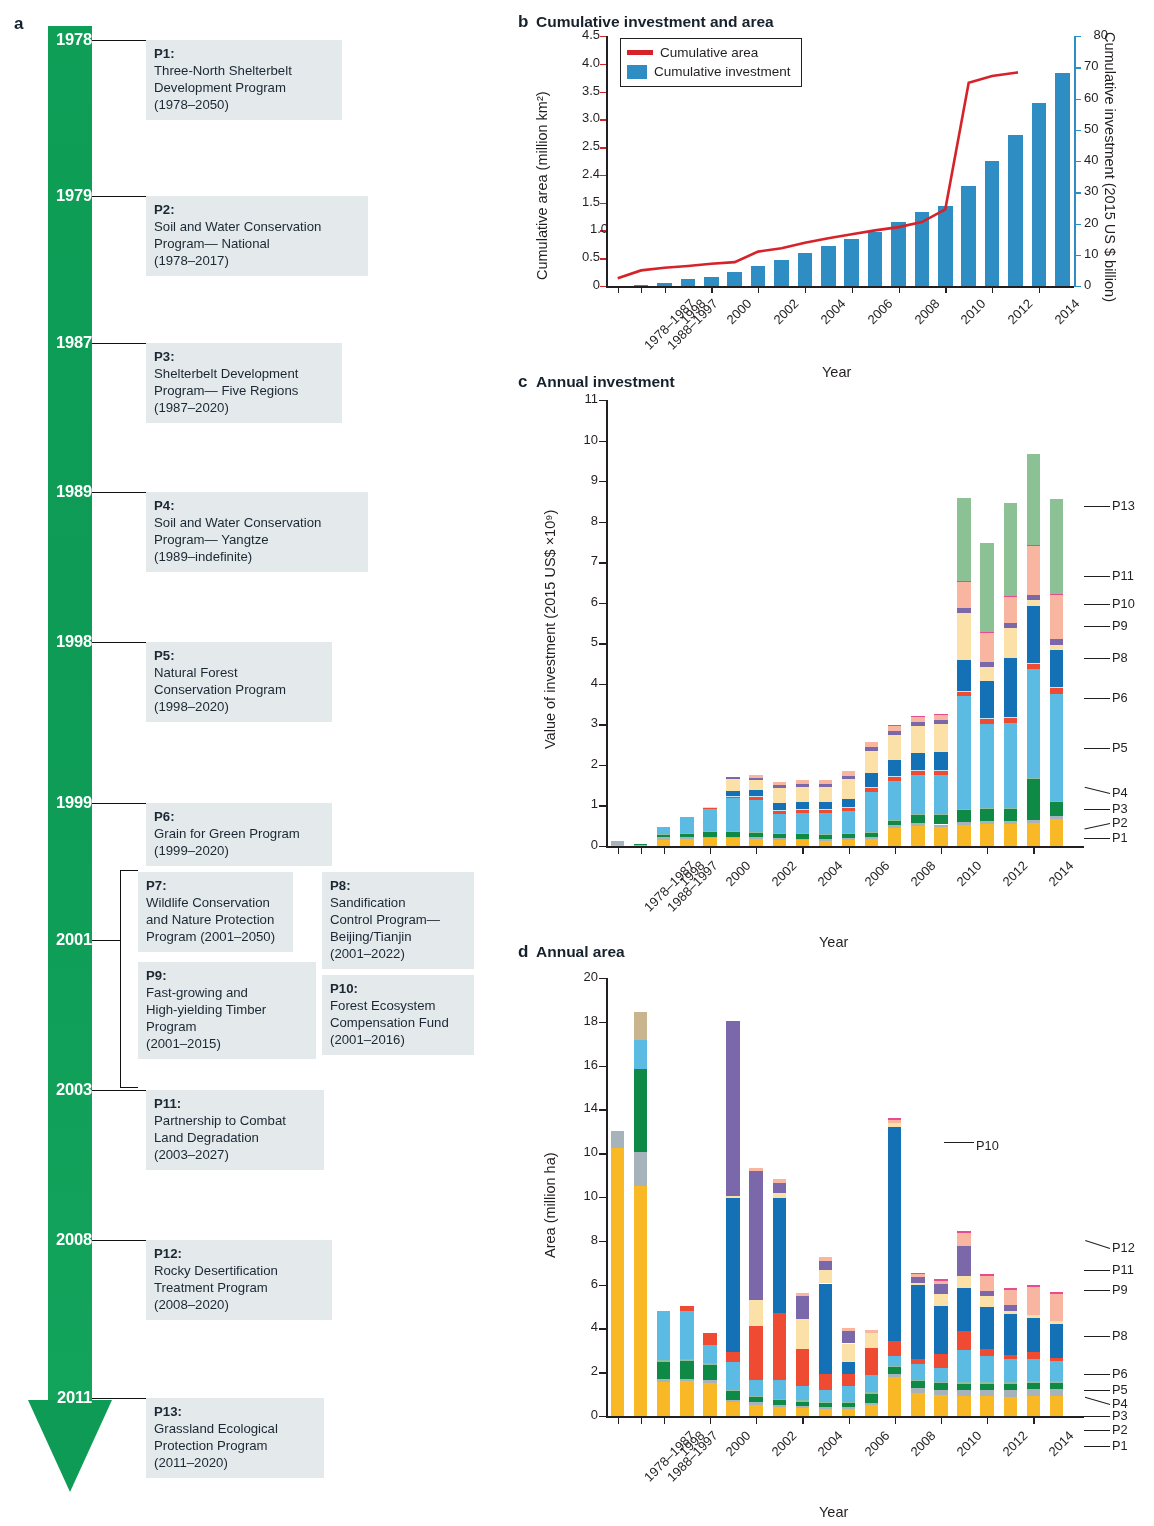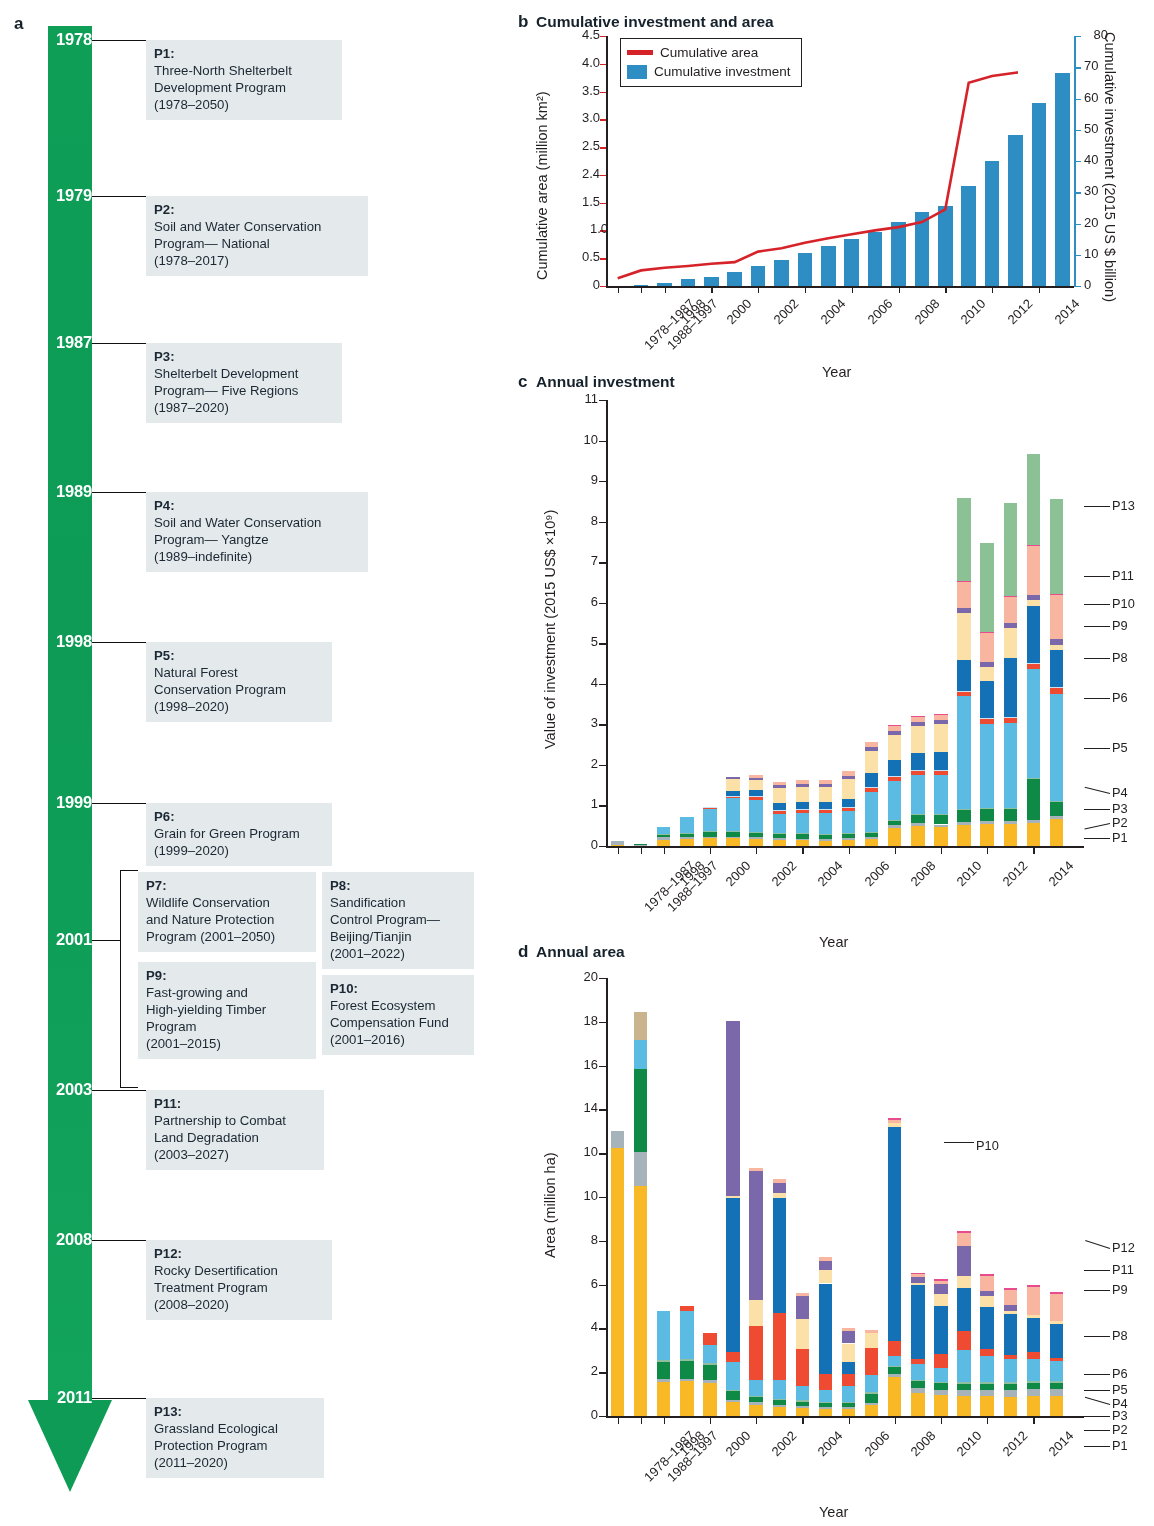--- a/index.html
+++ b/index.html
@@ -117,21 +117,21 @@
       <div class="tl-box" style="left: 146px; top: 492px; width: 222px;"><b>P4:</b><div>Soil and Water Conservation</div><div>Program— Yangtze</div><div>(1989–indefinite)</div></div>
       <div class="tl-year" style="left: 36px; top: 632px;">1998</div>
       <div class="tl-leader" style="left: 92px; top: 642px; width: 54px;"></div>
       <div class="tl-box" style="left: 146px; top: 642px; width: 186px;"><b>P5:</b><div>Natural Forest</div><div>Conservation Program</div><div>(1998–2020)</div></div>
       <div class="tl-year" style="left: 36px; top: 793px;">1999</div>
       <div class="tl-leader" style="left: 92px; top: 803px; width: 54px;"></div>
       <div class="tl-box" style="left: 146px; top: 803px; width: 186px;"><b>P6:</b><div>Grain for Green Program</div><div>(1999–2020)</div></div>
       <div class="tl-year" style="left: 36px; top: 930px;">2001</div>
       <div class="tl-leader" style="left: 92px; top: 940px; width: 28px;"></div>
       <div class="tl-bracket" style="left: 120px; top: 870px; width: 18px; height: 218px; background: transparent;"></div>
-      <div class="tl-box" style="left: 138px; top: 872px; width: 178px;"><b>P7:</b><div>Wildlife Conservation</div><div>and Nature Protection</div><div>Program (2001–2050)</div></div>
+      <div class="tl-box" style="left: 138px; top: 872px; width: 155px;"><b>P7:</b><div>Wildlife Conservation</div><div>and Nature Protection</div><div>Program (2001–2050)</div></div>
       <div class="tl-box" style="left: 322px; top: 872px; width: 152px;"><b>P8:</b><div>Sandification</div><div>Control Program—</div><div>Beijing/Tianjin</div><div>(2001–2022)</div></div>
       <div class="tl-box" style="left: 138px; top: 962px; width: 178px;"><b>P9:</b><div>Fast-growing and</div><div>High-yielding Timber</div><div>Program</div><div>(2001–2015)</div></div>
       <div class="tl-box" style="left: 322px; top: 975px; width: 152px;"><b>P10:</b><div>Forest Ecosystem</div><div>Compensation Fund</div><div>(2001–2016)</div></div>
       <div class="tl-year" style="left: 36px; top: 1080px;">2003</div>
       <div class="tl-leader" style="left: 92px; top: 1090px; width: 54px;"></div>
       <div class="tl-box" style="left: 146px; top: 1090px; width: 178px;"><b>P11:</b><div>Partnership to Combat</div><div>Land Degradation</div><div>(2003–2027)</div></div>
       <div class="tl-year" style="left: 36px; top: 1230px;">2008</div>
       <div class="tl-leader" style="left: 92px; top: 1240px; width: 54px;"></div>
       <div class="tl-box" style="left: 146px; top: 1240px; width: 186px;"><b>P12:</b><div>Rocky Desertification</div><div>Treatment Program</div><div>(2008–2020)</div></div>
       <div class="tl-year" style="left: 36px; top: 1388px;">2011</div>

